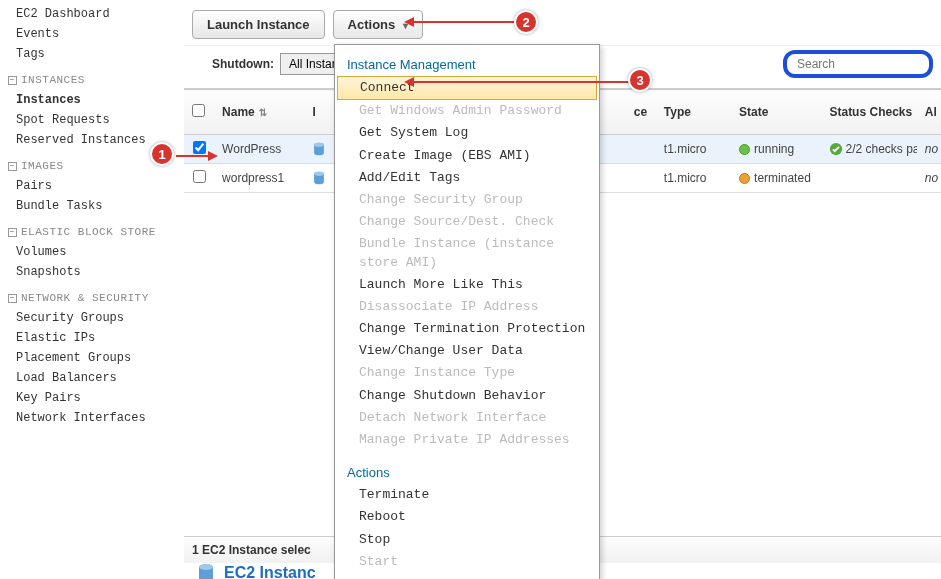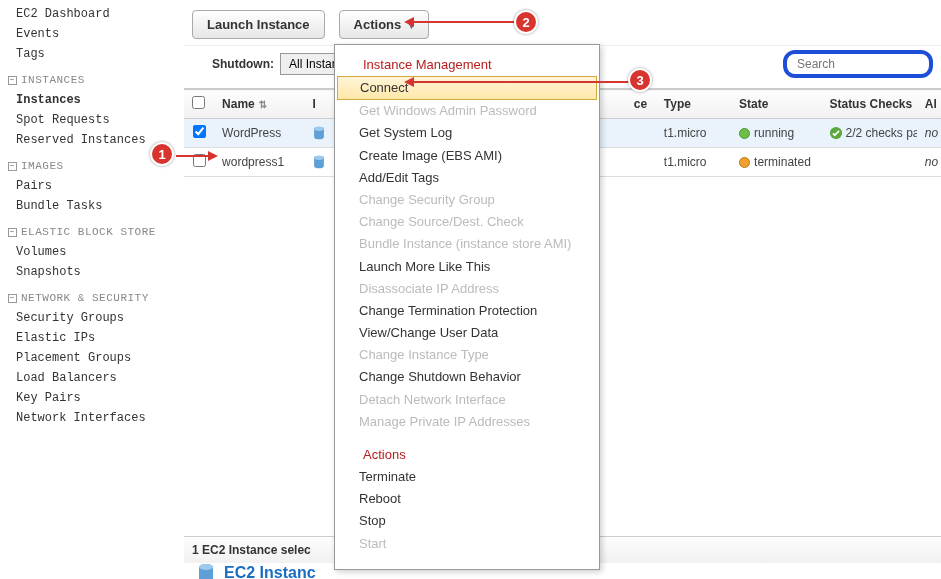--- a/index.html
+++ b/index.html
@@ -5,32 +5,32 @@
 * { box-sizing: border-box; margin: 0; padding: 0; }
 body { font-family: Arial, Helvetica, sans-serif; font-size: 12px; color: #333; background: #fff; width: 941px; height: 579px; overflow: hidden; position: relative; }
 
 .sidebar { position: absolute; left: 8px; top: 4px; width: 168px; font-family: Liberation Mono, monospace; }
 .sidebar a { display: block; color: #333; text-decoration: none; padding: 3px 0 3px 8px; cursor: pointer; }
 .sidebar a.bold { font-weight: bold; }
 .sidebar .section-header { color: #888; font-size: 11px; letter-spacing: 0.5px; padding: 10px 0 4px 0; display: flex; align-items: center; gap: 4px; }
 .sidebar .section-header .toggle { width: 9px; height: 9px; border: 1px solid #999; display: inline-flex; align-items: center; justify-content: center; font-size: 8px; line-height: 1; color: #666; }
 
 .main { position: absolute; left: 184px; top: 0; right: 0; }
-.toolbar { padding: 10px 8px 6px 8px; display: flex; gap: 14px; align-items: center; }
+.toolbar { padding: 10px 8px 6px 8px; display: flex; gap: 8px; align-items: center; }
 .btn { background: linear-gradient(#fefefe,#e7e7e7); border: 1px solid #aaa; border-radius: 4px; padding: 6px 14px; font-size: 13px; font-weight: bold; color: #333; cursor: pointer; }
 .btn .caret { margin-left: 4px; font-size: 10px; color: #666; }
 
 .viewing-row { padding: 4px 8px 10px 28px; border-top: 1px solid #eee; border-bottom: 1px solid #ccc; display: flex; align-items: center; gap: 6px; }
 .viewing-row label { font-weight: bold; }
 .viewing-row select { padding: 2px 4px; font-size: 12px; border: 1px solid #999; }
 .search { margin-left: auto; }
 .search input { border: 4px solid #1d4ed8; border-radius: 12px; padding: 3px 10px; width: 150px; font-size: 12px; }
 
 .table { border-collapse: collapse; width: 100%; table-layout: fixed; }
-.table th { text-align: left; font-weight: bold; padding: 6px 8px; border-top: 1px solid #ccc; border-bottom: 1px solid #ccc; background: linear-gradient(#fdfdfd,#f1f1f1); color: #333; white-space: nowrap; overflow: hidden; }
+.table th { text-align: left; font-weight: bold; padding: 14px 8px; border-top: 1px solid #ccc; border-bottom: 1px solid #ccc; background: linear-gradient(#fdfdfd,#f1f1f1); color: #333; white-space: nowrap; overflow: hidden; }
 .table td { padding: 6px 8px; border-bottom: 1px solid #ddd; color: #444; white-space: nowrap; overflow: hidden; }
 .table tr.selected td { background: #eaf3fb; }
 .col-check { width: 30px; text-align: center; }
 .col-name { width: 90px; }
 .col-icon { width: 30px; }
 .col-gap { width: 290px; }
 .col-ce { width: 30px; }
 .col-type { width: 75px; }
 .col-state { width: 90px; }
 .col-status { width: 95px; }
@@ -45,22 +45,22 @@
 .check-circle { width: 14px; height: 14px; display: inline-block; vertical-align: middle; margin-right: 2px; }
 .check-circle svg { width: 14px; height: 14px; }
 
 .footer-bar { position: absolute; left: 184px; bottom: 16px; right: 0; border-top: 1px solid #ccc; background: linear-gradient(#fdfdfd,#f1f1f1); padding: 6px 8px; font-weight: bold; }
 .footer-detail { position: absolute; left: 184px; bottom: -12px; right: 0; padding: 8px 12px; display: flex; align-items: center; gap: 8px; }
 .footer-detail .db-icon { width: 20px; height: 20px; }
 .footer-detail .db-icon svg { width: 20px; height: 20px; }
 .footer-detail .title { color: #1a6ec1; font-size: 16px; font-weight: bold; }
 
 .dropdown { position: absolute; left: 334px; top: 44px; width: 266px; background: #fff; border: 1px solid #999; box-shadow: 2px 2px 6px rgba(0,0,0,0.2); z-index: 50; padding: 6px 0; }
-.dropdown .group-title { color: #b91c1c; font-size: 13px; padding: 6px 12px 4px 28px; }
-.dropdown .item { padding: 2px 12px 2px 24px; font-size: 13px; cursor: pointer; line-height: 1.4; }
+.dropdown .group-title { color: #0369a1; font-size: 13px; padding: 6px 12px 4px 12px; }
+.dropdown .item { padding: 2px 12px 2px 24px; font-size: 13px; cursor: pointer; line-height: 1.4; font-family: Liberation Mono, monospace; }
 .dropdown .item.disabled { color: #bbb; cursor: default; }
 .dropdown .item.highlight { background: linear-gradient(#fff4d9,#ffe8a8); border: 1px solid #d4a93a; margin: 0 2px; padding-left: 22px; }
 .dropdown .sep { height: 8px; }
 
 .callout { position: absolute; width: 24px; height: 24px; border-radius: 50%; background: #d8342f; border: 2px solid #fff; box-shadow: 0 0 3px rgba(0,0,0,0.4); color: #fff; font-weight: bold; font-size: 13px; display: flex; align-items: center; justify-content: center; z-index: 100; }
 .arrow { position: absolute; z-index: 90; }
 .arrow line { stroke: #d8342f; stroke-width: 2; }
 .arrow polygon { fill: #d8342f; }
 </style>
 </head>

